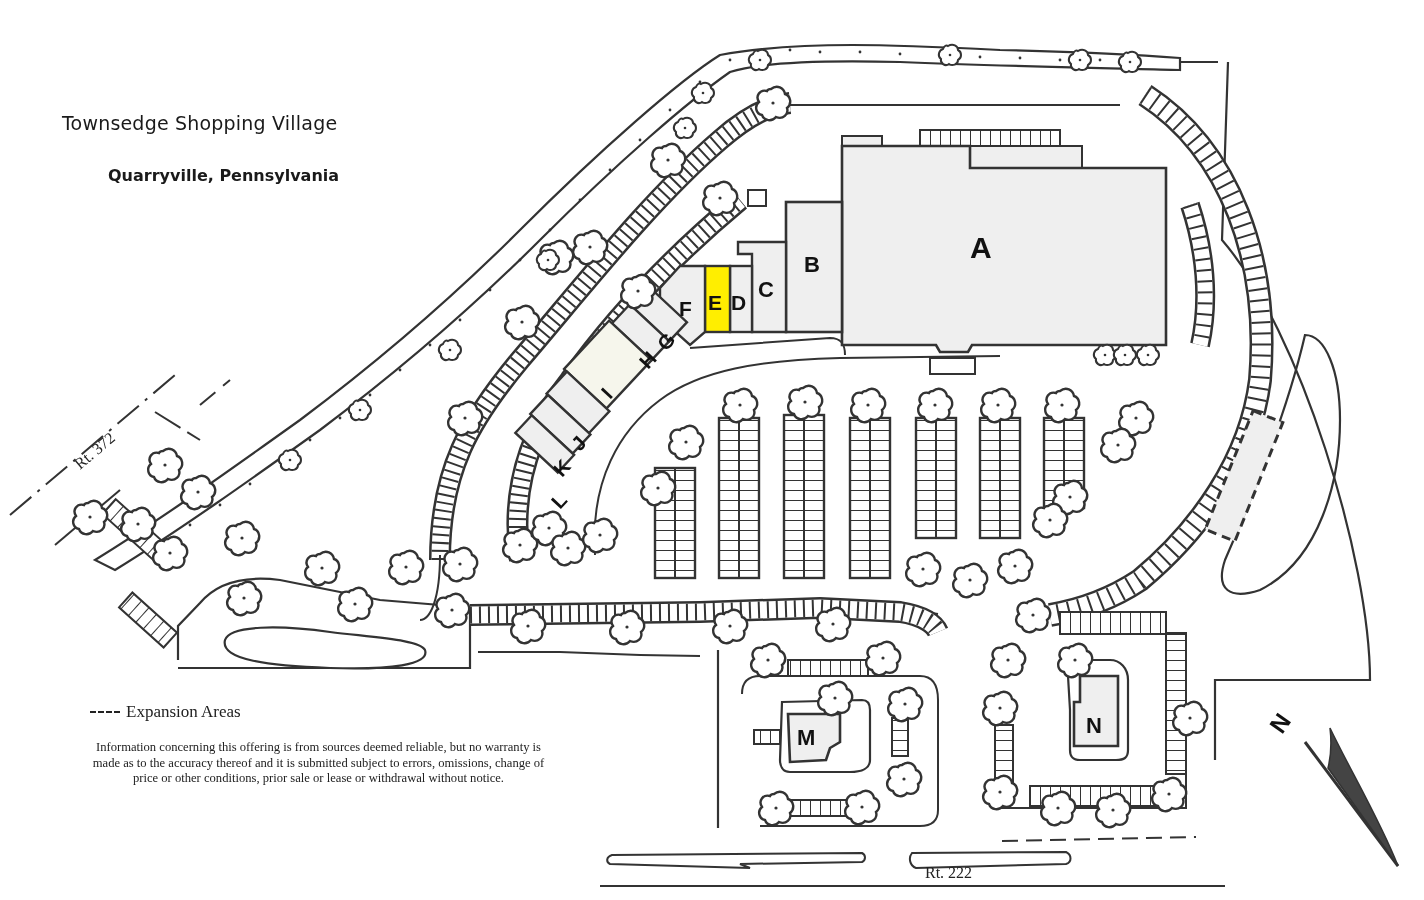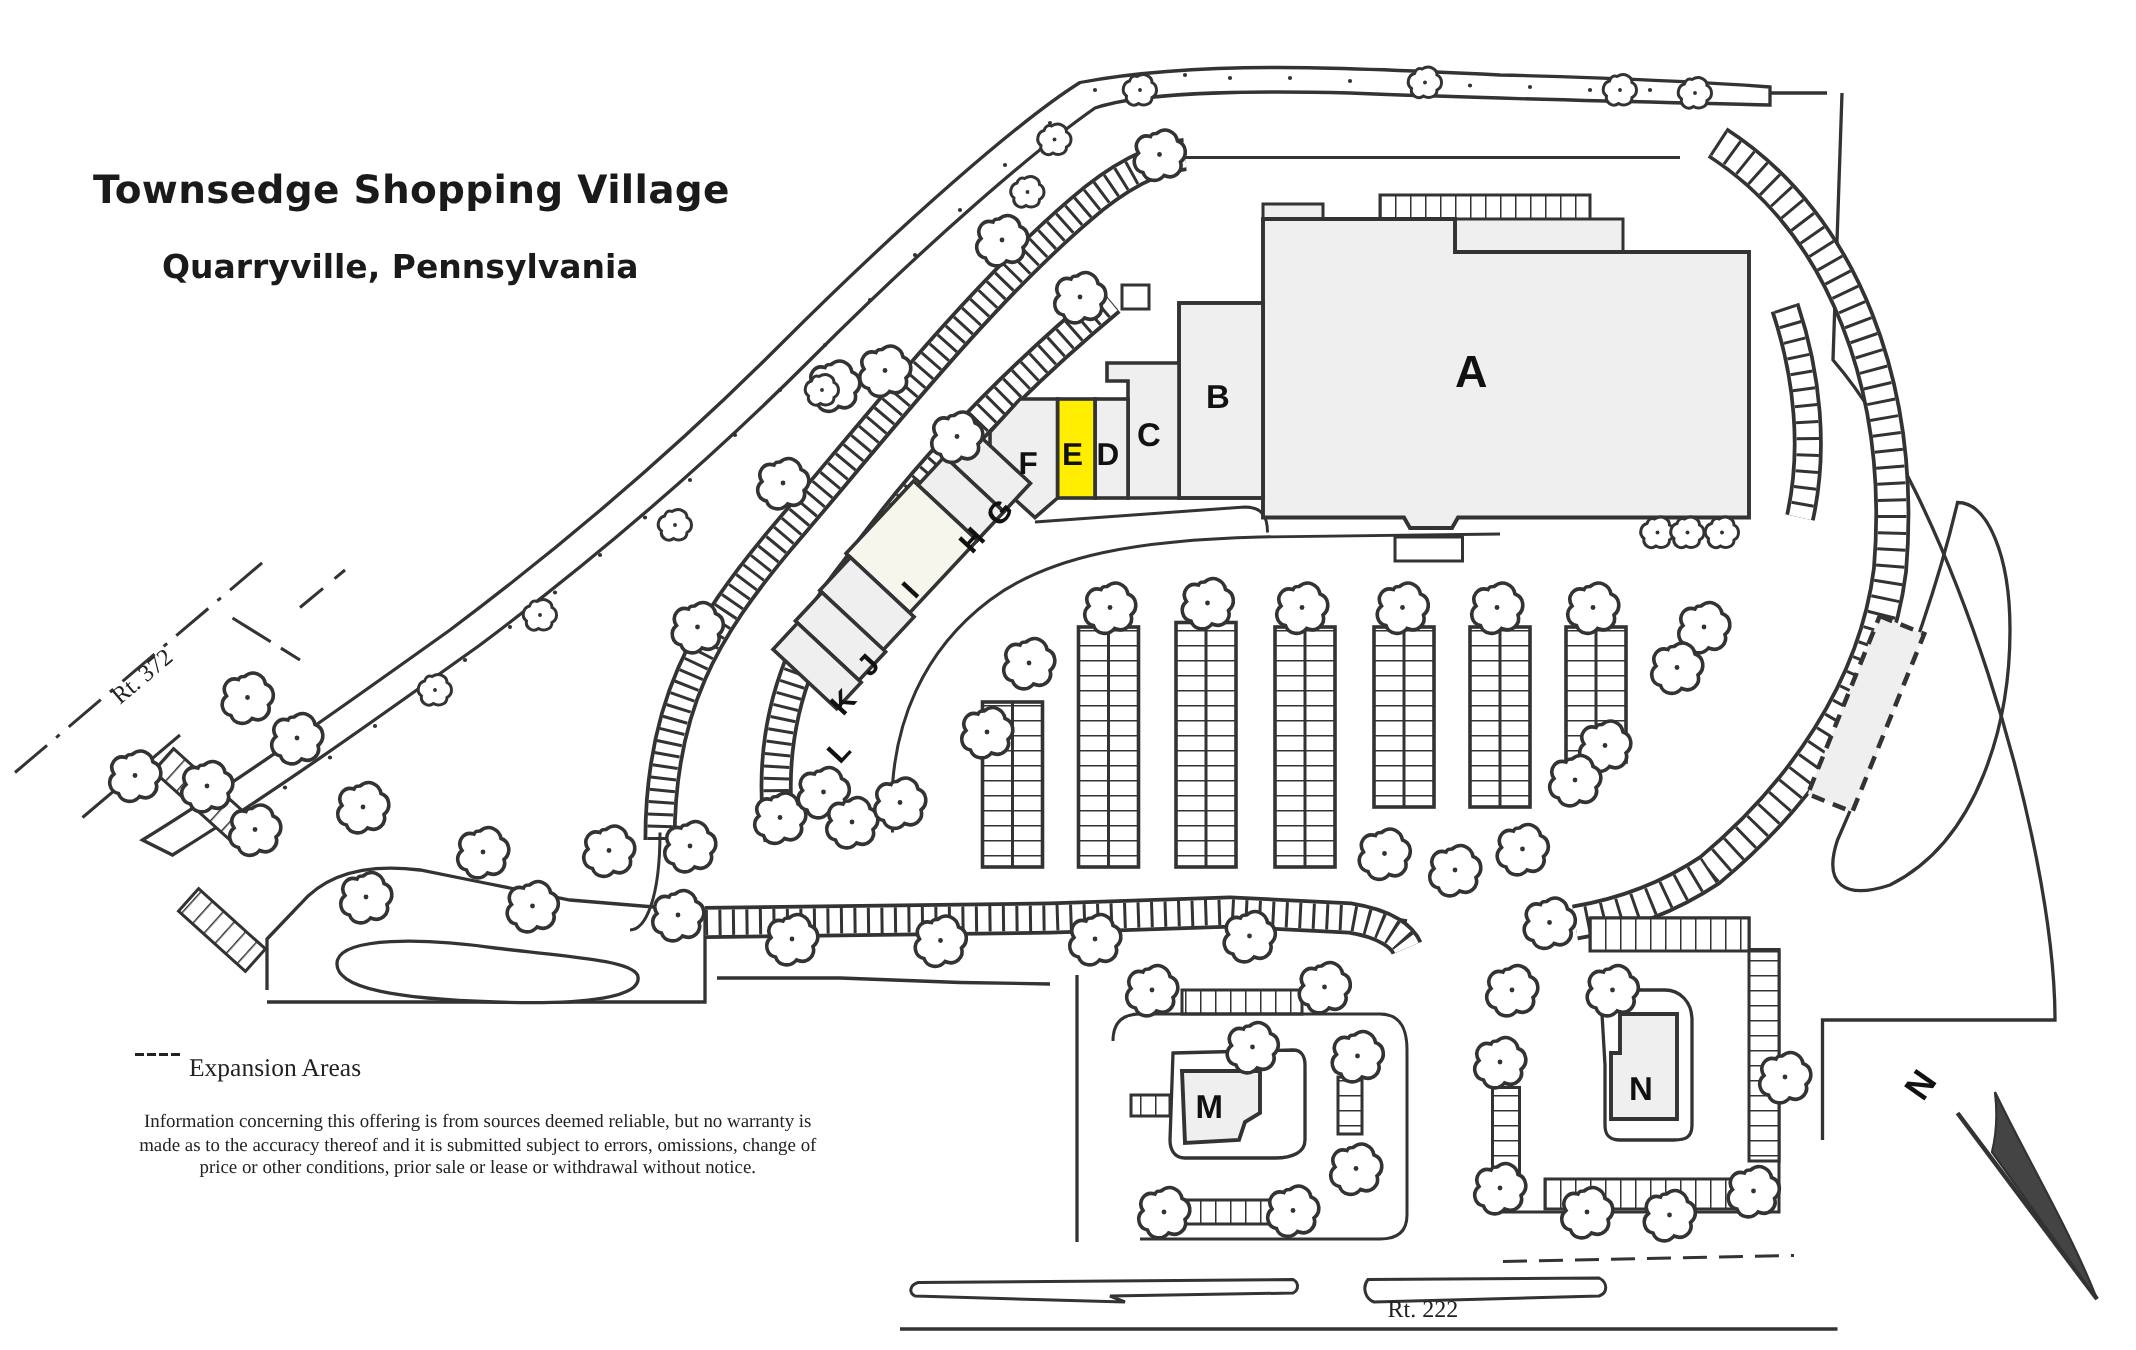--- a/index.html
+++ b/index.html
@@ -1,20 +1,20 @@
 <!DOCTYPE html>
 <html><head>
 <meta charset="utf-8">
 <style>
   html,body{margin:0;padding:0;background:#ffffff;}
   body{width:1424px;height:900px;position:relative;overflow:hidden;font-family:"DejaVu Sans",sans-serif;}
   #map{position:absolute;left:0;top:0;width:1424px;height:900px;}
-  .title{position:absolute;left:62px;top:112px;font-family:"DejaVu Sans",sans-serif;font-size:26px;font-weight:bold;color:#1a1a1a;letter-spacing:0.2px;white-space:nowrap;}
-  .subtitle{position:absolute;left:108px;top:166px;font-family:"DejaVu Sans",sans-serif;font-size:22px;font-weight:bold;color:#1a1a1a;white-space:nowrap;}
-  .legend{position:absolute;left:90px;top:702px;font-family:"Liberation Serif",serif;font-size:17px;color:#222;white-space:nowrap;display:flex;}
+  .title{position:absolute;left:62px;top:112px;font-family:"DejaVu Sans",sans-serif;font-size:19px;font-weight:normal;color:#1a1a1a;letter-spacing:0.2px;white-space:nowrap;}
+  .subtitle{position:absolute;left:108px;top:166px;font-family:"DejaVu Sans",sans-serif;font-size:16px;font-weight:bold;color:#1a1a1a;white-space:nowrap;}
+  .legend{position:absolute;left:90px;top:702px;font-family:"Liberation Serif",serif;font-size:17px;color:#222;white-space:nowrap;display:flex;align-items:center;}
   .legend .dash{display:inline-block;width:30px;height:0;border-top:2px dashed #222;margin-right:6px;}
   .disclaimer{position:absolute;left:91px;top:740px;width:455px;font-family:"Liberation Serif",serif;font-size:12.6px;line-height:15.5px;color:#222;text-align:center;}
   .lbl{font-family:"Liberation Sans",sans-serif;font-weight:bold;fill:#111;}
   .road{font-family:"Liberation Serif",serif;fill:#222;}
 </style>
 </head>
 <body>
 
 <svg id="map" viewBox="0 0 1424 900" xmlns="http://www.w3.org/2000/svg">
   <defs>

